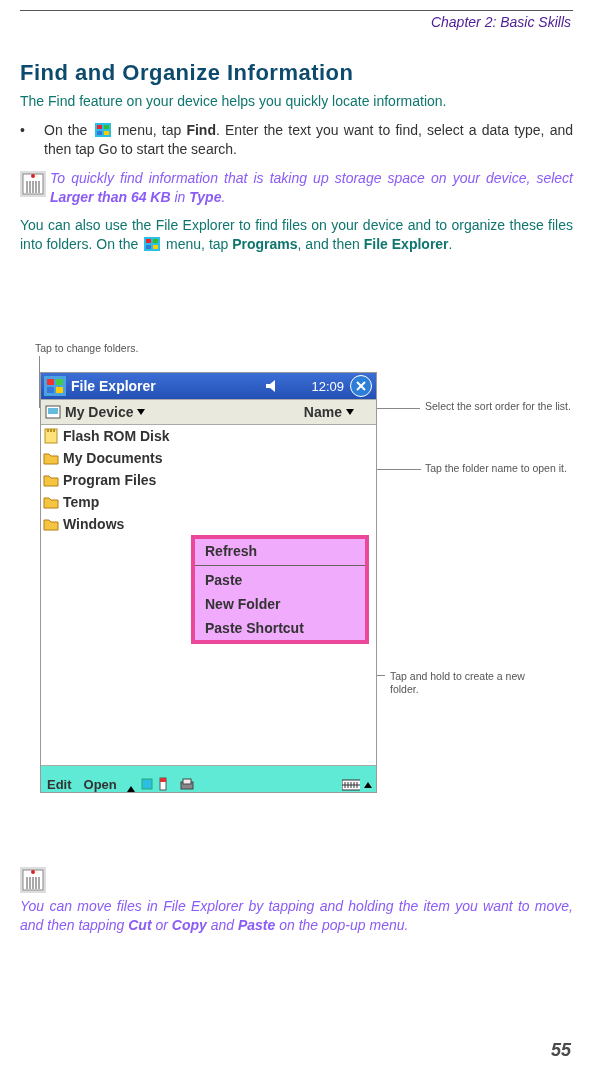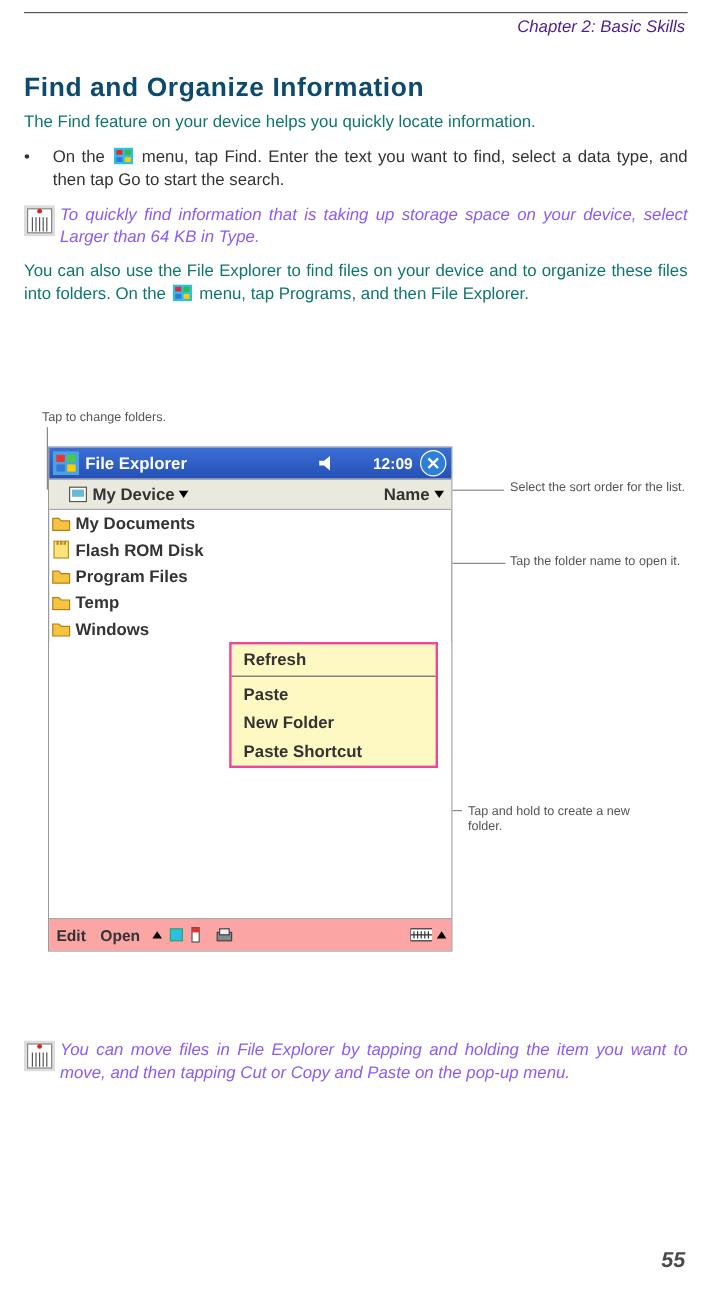--- a/index.html
+++ b/index.html
@@ -55,21 +55,21 @@
   .bullet-dot {
     width: 24px;
     flex: none;
   }
   .small-icon {
     display: inline-block;
     width: 16px; height: 14px;
     vertical-align: -2px;
     margin: 0 2px;
   }
-  .bold { font-weight: normal; margin-top: 40px; }
+  .bold { font-weight: bold; margin-top: 40px; }
   .note-row {
     display: flex;
     margin: 8px 0 10px 0;
   }
   .note-icon-box {
     width: 30px;
     flex: none;
     padding-top: 2px;
   }
   .note-text {
@@ -116,42 +116,42 @@
     background: linear-gradient(#3b6fd6,#2450b5);
     color: #fff;
     font-weight: bold;
   }
   .flag-icon {
     width: 28px; height: 26px;
     display:flex; align-items:center; justify-content:center;
   }
   .title-label { flex:1; padding-left:2px; font-size: 14px; }
   .vol-icon svg { display:block; }
-  .clock { padding: 0 6px; font-size: 13px; font-weight: bold; margin-left: 24px; }
+  .clock { padding: 0 6px; font-size: 13px; font-weight: normal; margin-left: 24px; }
   .close-circ {
     width: 20px; height: 20px;
     border-radius: 50%;
     background: #2d7ed8;
     border: 1px solid #fff;
     display:flex; align-items:center; justify-content:center;
     margin-right:4px;
     color:#fff; font-weight:bold;
   }
   .pda-bar {
     display:flex;
     align-items:center;
     height: 24px;
     background: #e9e9de;
     border-top: 1px solid #aaa;
     border-bottom: 1px solid #aaa;
     font-weight: bold;
     font-size: 14px;
   }
-  .pda-bar .left { flex:1; display:flex; align-items:center; padding-left:16px; gap:4px;}
-  .pda-bar .right { padding-right:6px; display:flex; align-items:center; gap:4px;}
+  .pda-bar .left { flex:1; display:flex; align-items:center; padding-left:4px; gap:4px;}
+  .pda-bar .right { padding-right:22px; display:flex; align-items:center; gap:4px;}
   .tri-down {
     width:0; height:0;
     border-left:4px solid transparent;
     border-right:4px solid transparent;
     border-top:6px solid #000;
     display:inline-block;
   }
   .sd-icon {
     width:16px; height:14px;
   }
@@ -170,37 +170,37 @@
   .blank-area {
     position: relative;
     height: 230px;
     background: #fff;
   }
   .context-menu {
     position: absolute;
     left: 150px;
     top: 0px;
     width: 170px;
-    background: #fef9c3;
-    border: 2px solid #ec4899;
+    background: #f0abfc;
+    border: 4px solid #ec4899;
     font-size: 14px;
     font-weight: bold;
   }
   .context-menu .mi {
     padding: 4px 10px;
   }
   .context-menu .sep {
     border-top: 1px solid #666;
     margin: 2px 0;
   }
   .pda-bottom {
     display:flex;
-    align-items:center;
+    align-items:flex-end;
     height: 26px;
-    background: #fca5a5;
+    background: #5eead4;
     border-top: 1px solid #aaa;
     font-size: 13px;
     font-weight: bold;
   }
   .pda-bottom .lab { padding: 0 6px; }
   .tri-up {
     width:0; height:0;
     border-left:4px solid transparent;
     border-right:4px solid transparent;
     border-bottom:6px solid #000;
@@ -214,20 +214,21 @@
     gap:2px;
     padding-right:4px;
   }
   .tb-icon { width:16px; height:16px; display:flex; align-items:center; justify-content:center;}
 
   .second-note {
     position: absolute;
     left: 20px; right: 20px;
     top: 865px;
     display: flex;
+    flex-direction: column;
   }
 
   .pagenum {
     position: absolute;
     right: 22px;
     bottom: 22px;
     font-style: italic;
     font-weight: bold;
     font-size: 18px;
     color: #4a4a4a;
@@ -341,37 +342,37 @@
         <span class="tri-down"></span>
       </div>
       <div class="right">
         <span>Name</span>
         <span class="tri-down"></span>
       </div>
     </div>
 
     <div class="file-list">
       <div class="file-row">
-        <span class="folder-icon">
-            <svg width="16" height="14">
-              <path d="M1 3 L6 3 L8 5 L15 5 L15 13 L1 13 Z" fill="#f5c542" stroke="#b57f14"></path>
-            </svg>
-          </span>
-        <span>My Documents</span>
-      </div>
-      <div class="file-row">
         <span class="card-icon">
           <svg width="16" height="16">
               <rect x="2" y="1" width="12" height="14" fill="#ffe37a" stroke="#b89020"></rect>
               <rect x="4" y="1" width="2" height="3" fill="#b89020"></rect>
               <rect x="7" y="1" width="2" height="3" fill="#b89020"></rect>
               <rect x="10" y="1" width="2" height="3" fill="#b89020"></rect>
             </svg>
         </span>
         <span>Flash ROM Disk</span>
+      </div>
+      <div class="file-row">
+        <span class="folder-icon">
+            <svg width="16" height="14">
+              <path d="M1 3 L6 3 L8 5 L15 5 L15 13 L1 13 Z" fill="#f5c542" stroke="#b57f14"></path>
+            </svg>
+          </span>
+        <span>My Documents</span>
       </div>
       <div class="file-row">
         <span class="folder-icon">
             <svg width="16" height="14">
               <path d="M1 3 L6 3 L8 5 L15 5 L15 13 L1 13 Z" fill="#f5c542" stroke="#b57f14"></path>
             </svg>
           </span>
         <span>Program Files</span>
       </div>
       <div class="file-row">

